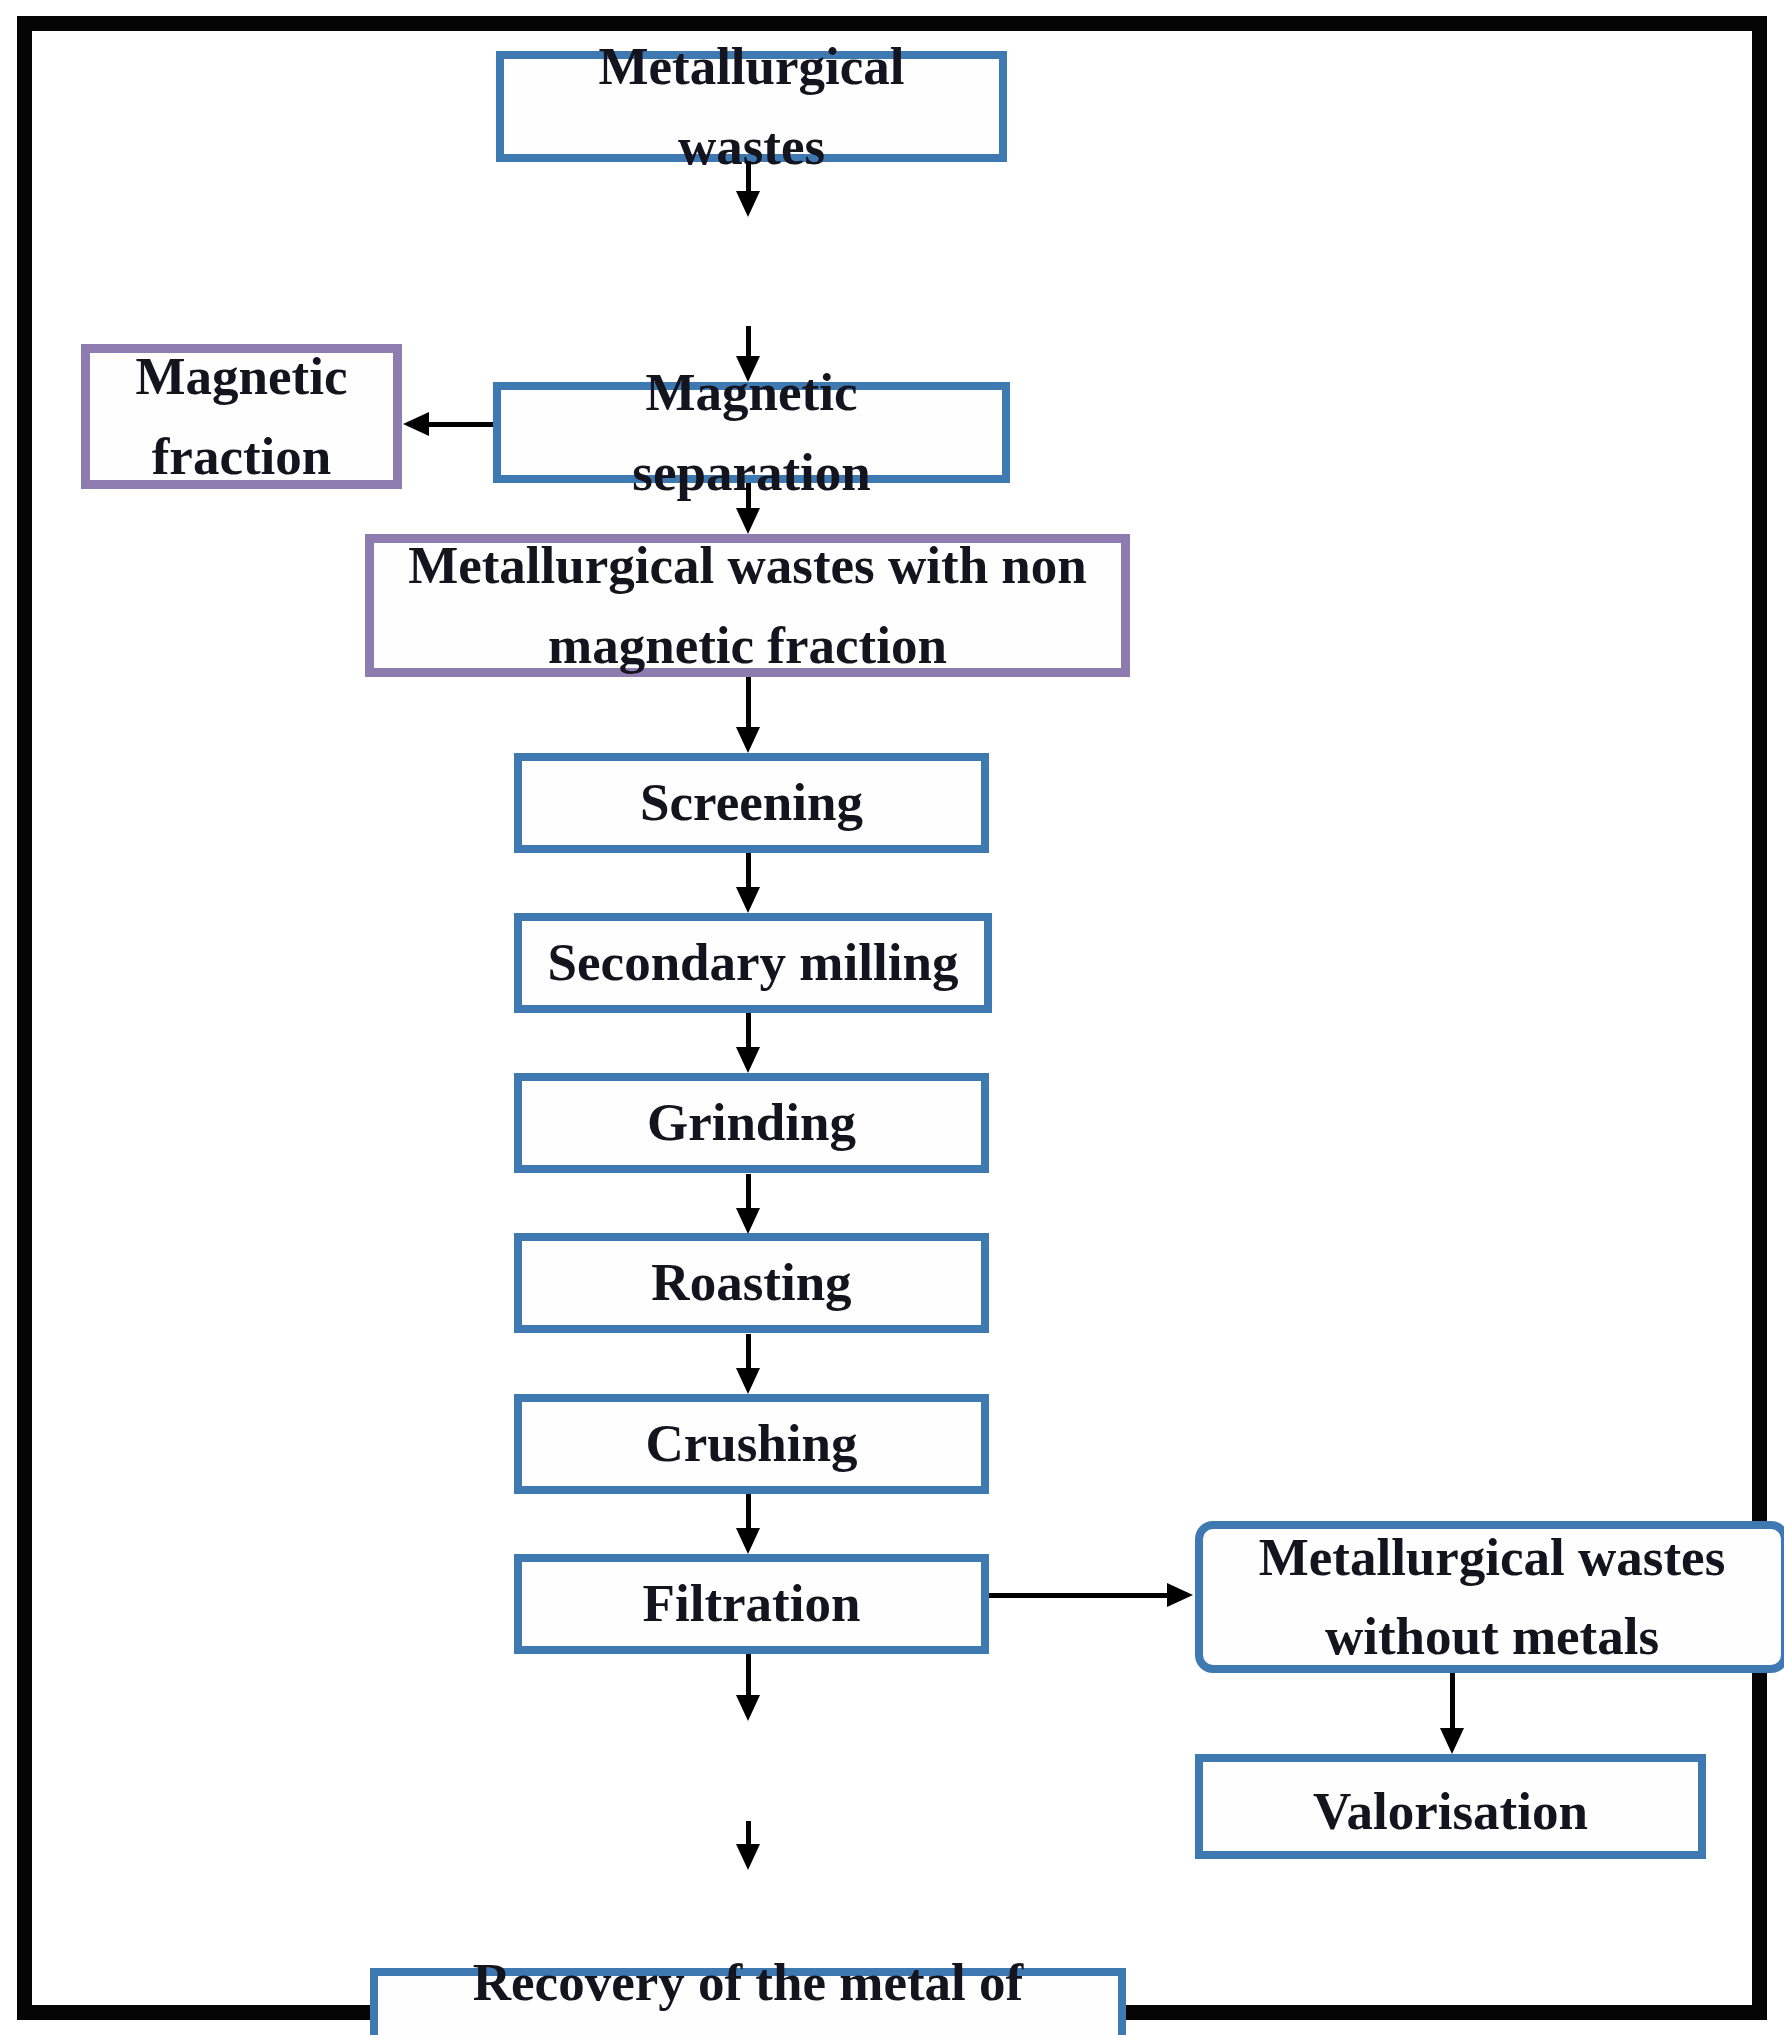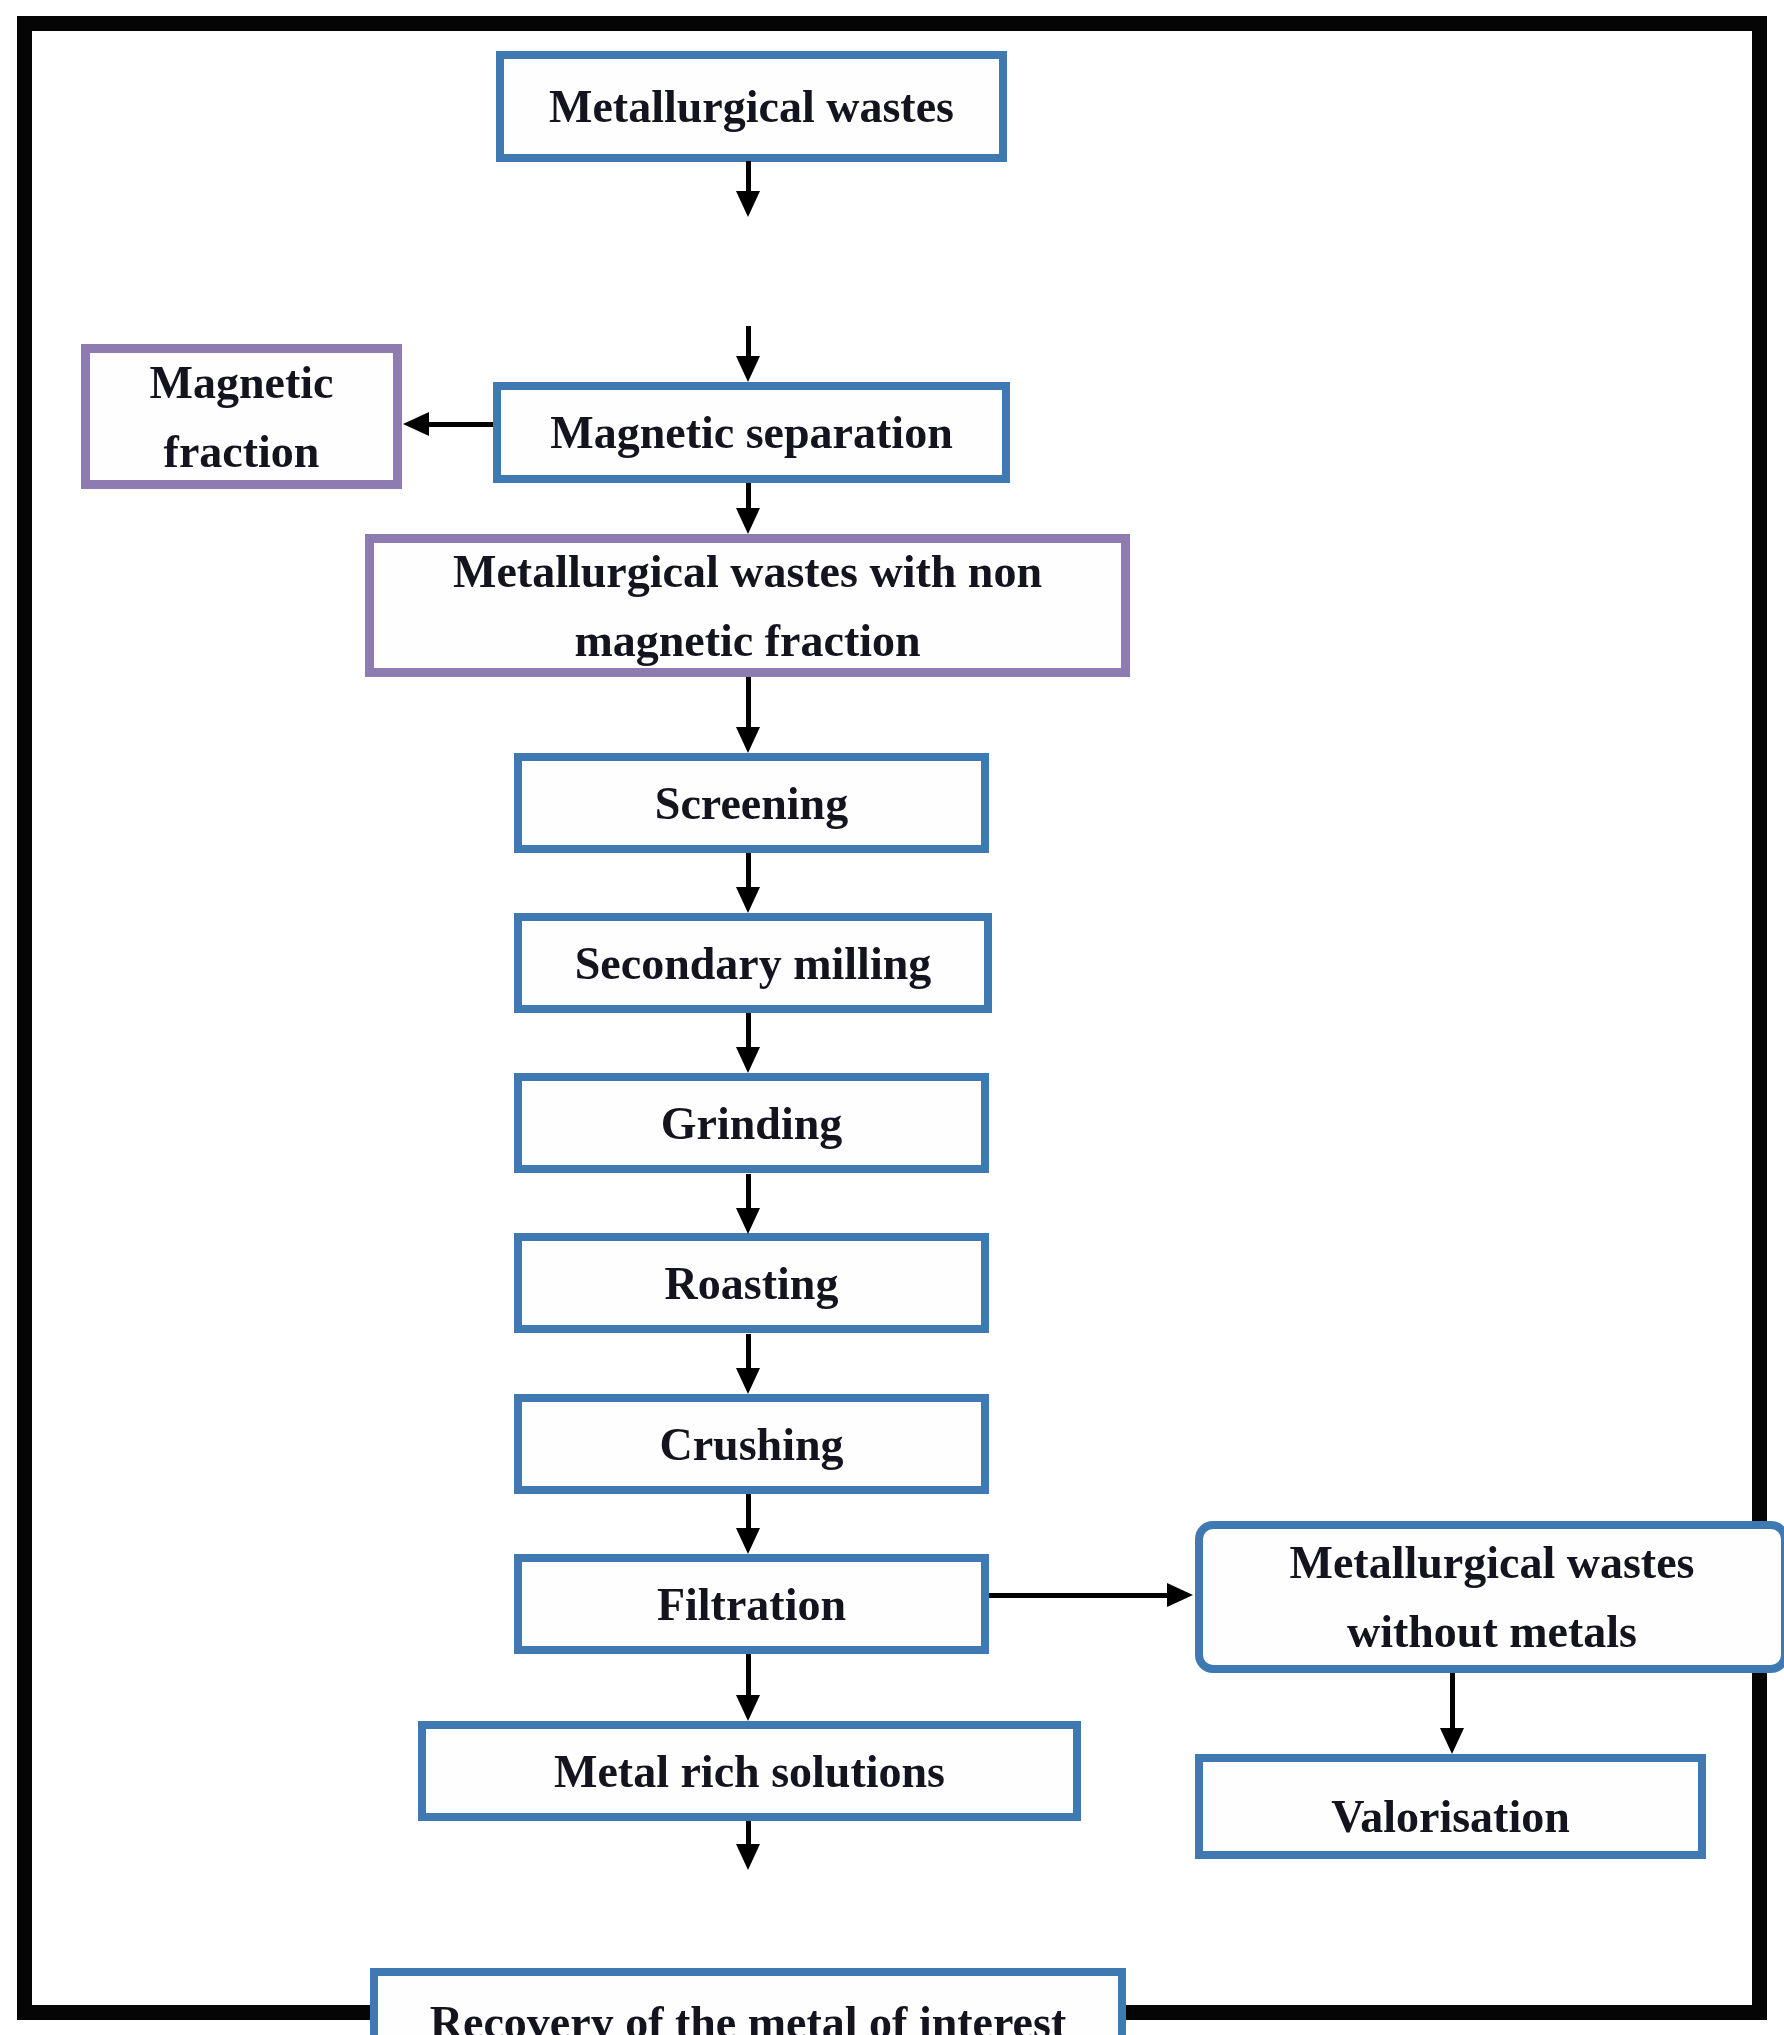--- a/index.html
+++ b/index.html
@@ -24,21 +24,21 @@
   .node {
     position: absolute;
     box-sizing: border-box;
     background: #fefefe;
     border: 8.4px solid #3e79b2;
     display: flex;
     align-items: center;
     justify-content: center;
     text-align: center;
     font-weight: bold;
-    font-size: 46px;
+    font-size: 53px;
     line-height: 1.5;
     color: #14141f;
     padding: 0 20.3px;
   }
   .node.purple { border-color: #8e7cb0; border-width: 9.6px; }
   .label { display: block; }
 
   
   .arrow-v { position: absolute; width: 25px; }
   .arrow-v .shaft {
@@ -123,23 +123,20 @@
   </div>
 
   <div class="node" style="left: 1195px; top: 1521px; width: 594px; height: 152px; border-color: rgb(62, 121, 178); color: rgb(20, 20, 31); border-radius: 18px;">
     <span class="label">Metallurgical wastes without metals</span>
   </div>
 
   <div class="node" style="left: 1195px; top: 1754px; width: 511px; height: 105px; border-color: rgb(62, 121, 178); color: rgb(20, 20, 31); align-items: flex-end;">
     <span class="label">Valorisation</span>
   </div>
 
-  <div class="node" style="left: 418px; top: 1721px; width: 663px; height: 100px; border-color: rgb(62, 121, 178); color: rgb(20, 20, 31);">
-    <span class="label">Metal rich solutions</span>
-  </div>
 
   <div class="node" style="left: 370px; top: 1968px; width: 756px; height: 108px; border-color: rgb(62, 121, 178); color: rgb(20, 20, 31);">
     <span class="label">Recovery of the metal of interest</span>
   </div>
 
   <div class="arrow-v" style="left:736px; top:161px; height:56px;">
     <div class="shaft"></div>
     <div class="head"></div>
   </div>
 

